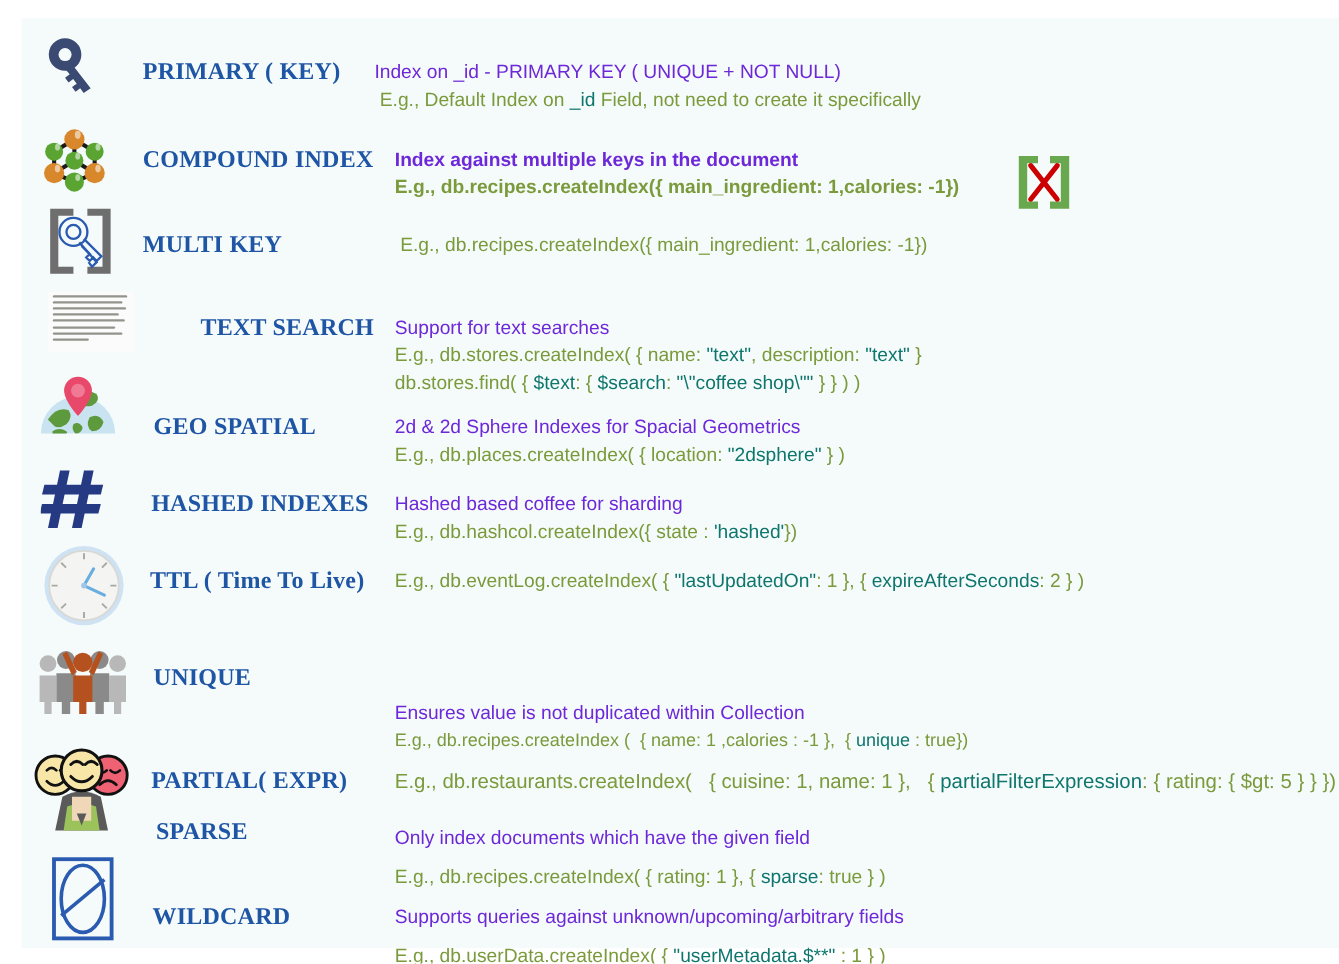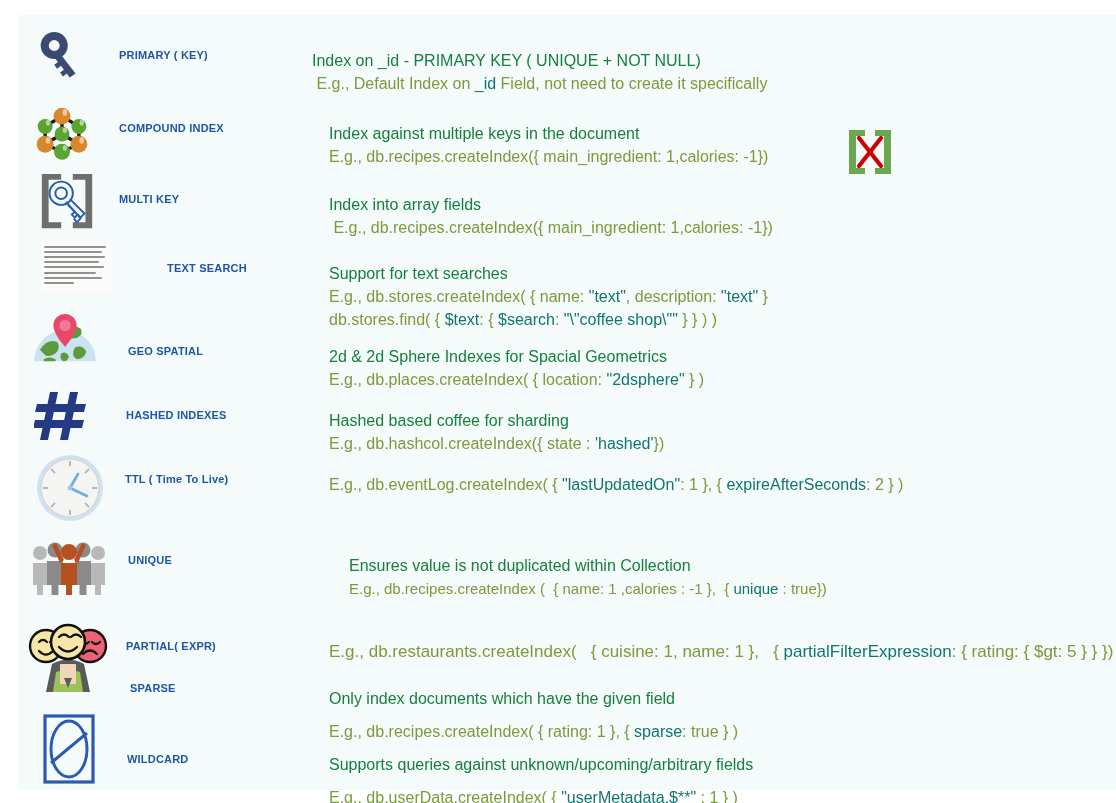--- a/index.html
+++ b/index.html
@@ -26,34 +26,35 @@
   
   .icon-cell {
     position: absolute;
     width: 90px;
     text-align: center;
   }
   
   .label {
     position: absolute;
     font-weight: bold;
-    font-size: 11px;
+    font-size: 20px;
     letter-spacing: .2px;
     color: #1f55a5;
     white-space: nowrap;
+    font-family: Liberation Serif, serif;
   }
   
   .desc {
     position: absolute;
     white-space: nowrap;
     font-size: 16px;
   }
   .desc .title {
     display: block;
-    color: #15803d;
+    color: #6d28d9;
     line-height: 23px;
   }
   .desc .eg {
     display: block;
     color: #7a9a3c;
     line-height: 23px;
   }
   .desc .eg .hl { color: #0f766e; }
 
   
@@ -279,27 +280,26 @@
   <div class="label" style="left:108px; top:625px;">PARTIAL( EXPR)</div>
   <div class="label" style="left:112px; top:667px;">SPARSE</div>
   <div class="label" style="left:109px; top:738px;">WILDCARD</div>
 
   <div class="desc" style="left:294px; top:34px;">
     <span class="title">Index on _id  - PRIMARY KEY ( UNIQUE + NOT NULL)</span>
     <span class="eg">
       &nbsp;E.g., Default Index on <span class="hl">_id</span> Field, not need to create it specifically</span>
   </div>
 
-  <div class="desc" style="left:311px; top:107px;">
+  <div class="desc" style="left:311px; top:107px;font-weight:bold;">
     <span class="title">Index against multiple keys in the document</span>
     <span class="eg">E.g., db.recipes.createIndex({ main_ingredient: 1,calories: -1})</span>
   </div>
 
   <div class="desc" style="left:311px; top:178px;">
-    <span class="title">Index into array fields</span>
     <span class="eg">&nbsp;E.g., db.recipes.createIndex({ main_ingredient: 1,calories: -1})</span>
   </div>
 
   <div class="desc" style="left:311px; top:247px;">
     <span class="title">Support for text searches</span>
     <span class="eg">E.g., db.stores.createIndex( { name: <span class="hl">"text"</span>, description: <span class="hl">"text"</span> }</span>
     <span class="eg">db.stores.find( { <span class="hl">$text</span>: { <span class="hl">$search</span>: <span class="hl">"\"coffee shop\""</span> } } ) )</span>
   </div>
 
   <div class="desc" style="left:311px; top:330px;">
@@ -309,21 +309,21 @@
 
   <div class="desc" style="left:311px; top:394px;">
     <span class="title">Hashed based coffee for sharding</span>
     <span class="eg">E.g., db.hashcol.createIndex({ state : <span class="hl">'hashed'</span>})</span>
   </div>
 
   <div class="desc" style="left:311px; top:458px;">
     <span class="eg">E.g., db.eventLog.createIndex( { <span class="hl">"lastUpdatedOn"</span>: 1 }, { <span class="hl">expireAfterSeconds</span>: 2 } )</span>
   </div>
 
-  <div class="desc" style="left:311px; top:539px;margin-left:20px;">
+  <div class="desc" style="left:311px; top:568px;">
     <span class="title"> Ensures value is not duplicated within Collection</span>
     <span class="eg" style="font-size:15px">E.g., db.recipes.createIndex (&nbsp; { name: 1 ,calories : -1 },&nbsp; { <span class="hl">unique</span> : true})</span>
   </div>
 
   <div class="desc" style="left:311px; top:625px;">
     <span class="eg" style="font-size:17px">E.g., db.restaurants.createIndex(&nbsp;&nbsp; { cuisine: 1, name: 1 },&nbsp;&nbsp; { <span class="hl">partialFilterExpression</span>: { rating: { $gt: 5 } } })</span>
   </div>
 
   <div class="desc" style="left:311px; top:667px;">
     <span class="title" style="line-height:34px">Only index documents which have the given field</span>

